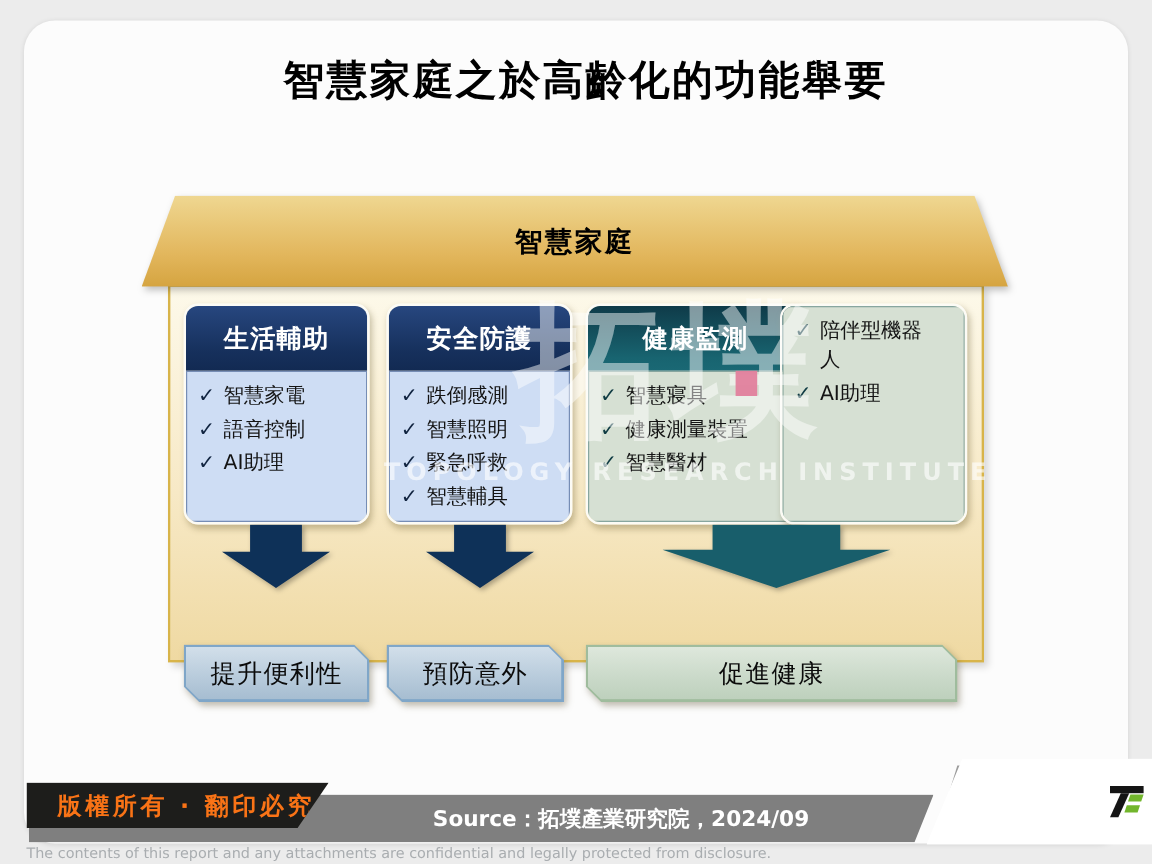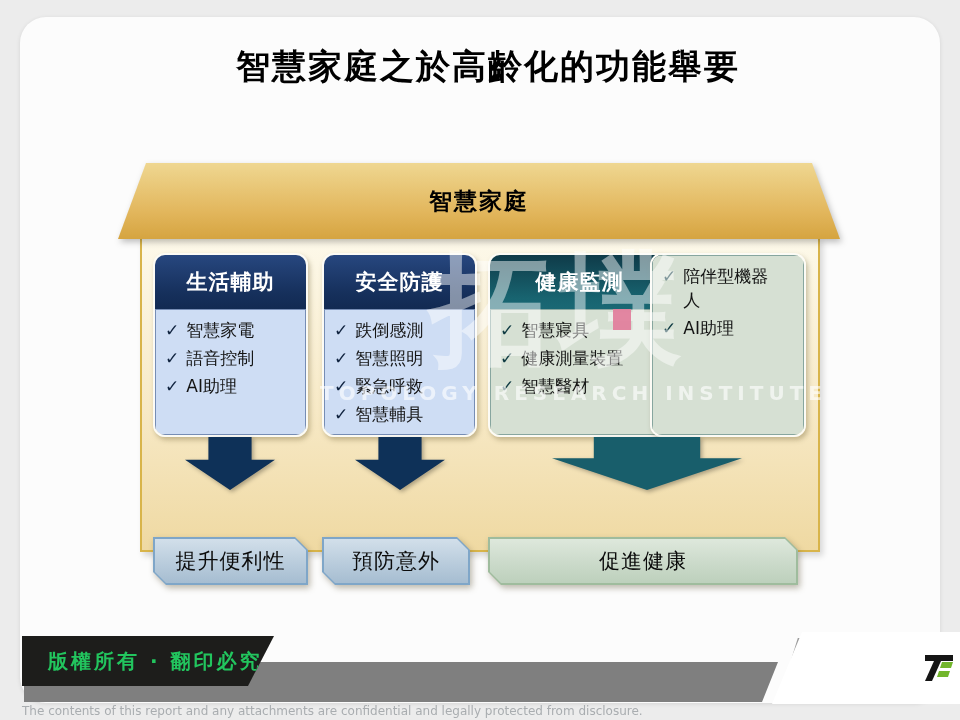--- a/index.html
+++ b/index.html
@@ -95,25 +95,25 @@
     color:rgba(255,255,255,.62);
   }
   .wm-pink{ position:absolute; left:613px; top:309px; width:18px; height:21px; background:#E2809D; opacity:.95; z-index:7; pointer-events:none; }
   
   .f-gray{
     position:absolute; left:24px; top:662px; width:754px; height:40px; z-index:11;
     background:#7F7F7F;
     clip-path:polygon(0 0, 100% 0, calc(100% - 16px) 100%, 0 100%);
   }
   .f-black{
-    position:absolute; left:22px; top:636px; width:252px; height:50px; z-index:12;
+    position:absolute; left:22px; top:652px; width:252px; height:38px; z-index:12;
     background:#1D1D1B;
     clip-path:polygon(0 0, 100% 0, calc(100% - 26px) 100%, 0 100%);
     display:flex; align-items:center; padding-left:26px; box-sizing:border-box;
-    color:#22c55e; font-size:20px; font-weight:bold; letter-spacing:3px;
+    color:#f97316; font-size:20px; font-weight:bold; letter-spacing:3px;
   }
   .f-src{
     position:absolute; left:285px; top:662px; width:465px; height:40px; z-index:13;
     display:flex; align-items:center; justify-content:center;
     color:#fff; font-size:18px; font-weight:600;
   }
   .f-slash{ position:absolute; left:788px; top:638px; width:9px; height:64px; background:#9B9B9B; transform:skewX(-17deg); z-index:11; }
   .f-white{
     position:absolute; left:772px; top:632px; width:188px; height:72px; z-index:12;
     background:#fff;
@@ -236,20 +236,21 @@
       <div class="snip-fill">促進健康</div>
     </div>
   </div>
 
   <div class="wm-cjk">拓墣</div>
   <div class="wm-latin">TOPOLOGY RESEARCH INSTITUTE</div>
   <div class="wm-pink"></div>
 
   <div class="f-gray"></div>
   <div class="f-black">版權所有 · 翻印必究</div>
+  <div class="f-src">Source：拓墣產業研究院，2024/09</div>
   <div class="f-slash"></div>
   <div class="f-white">
     <svg width="30" height="28" viewBox="0 0 30 28">
       <rect x="1" y="1" width="28" height="6" fill="#151515"></rect>
       <polygon points="10,7 17,7 8,27 1,27" fill="#151515"></polygon>
       <polygon points="18,8 29,8 27,14 16,14" fill="#72B62C"></polygon>
       <polygon points="15,17 26,17 24,23 13,23" fill="#72B62C"></polygon>
     </svg>
   </div>
   <div class="f-disc">The contents of this report and any attachments are confidential and legally protected from disclosure.</div>

